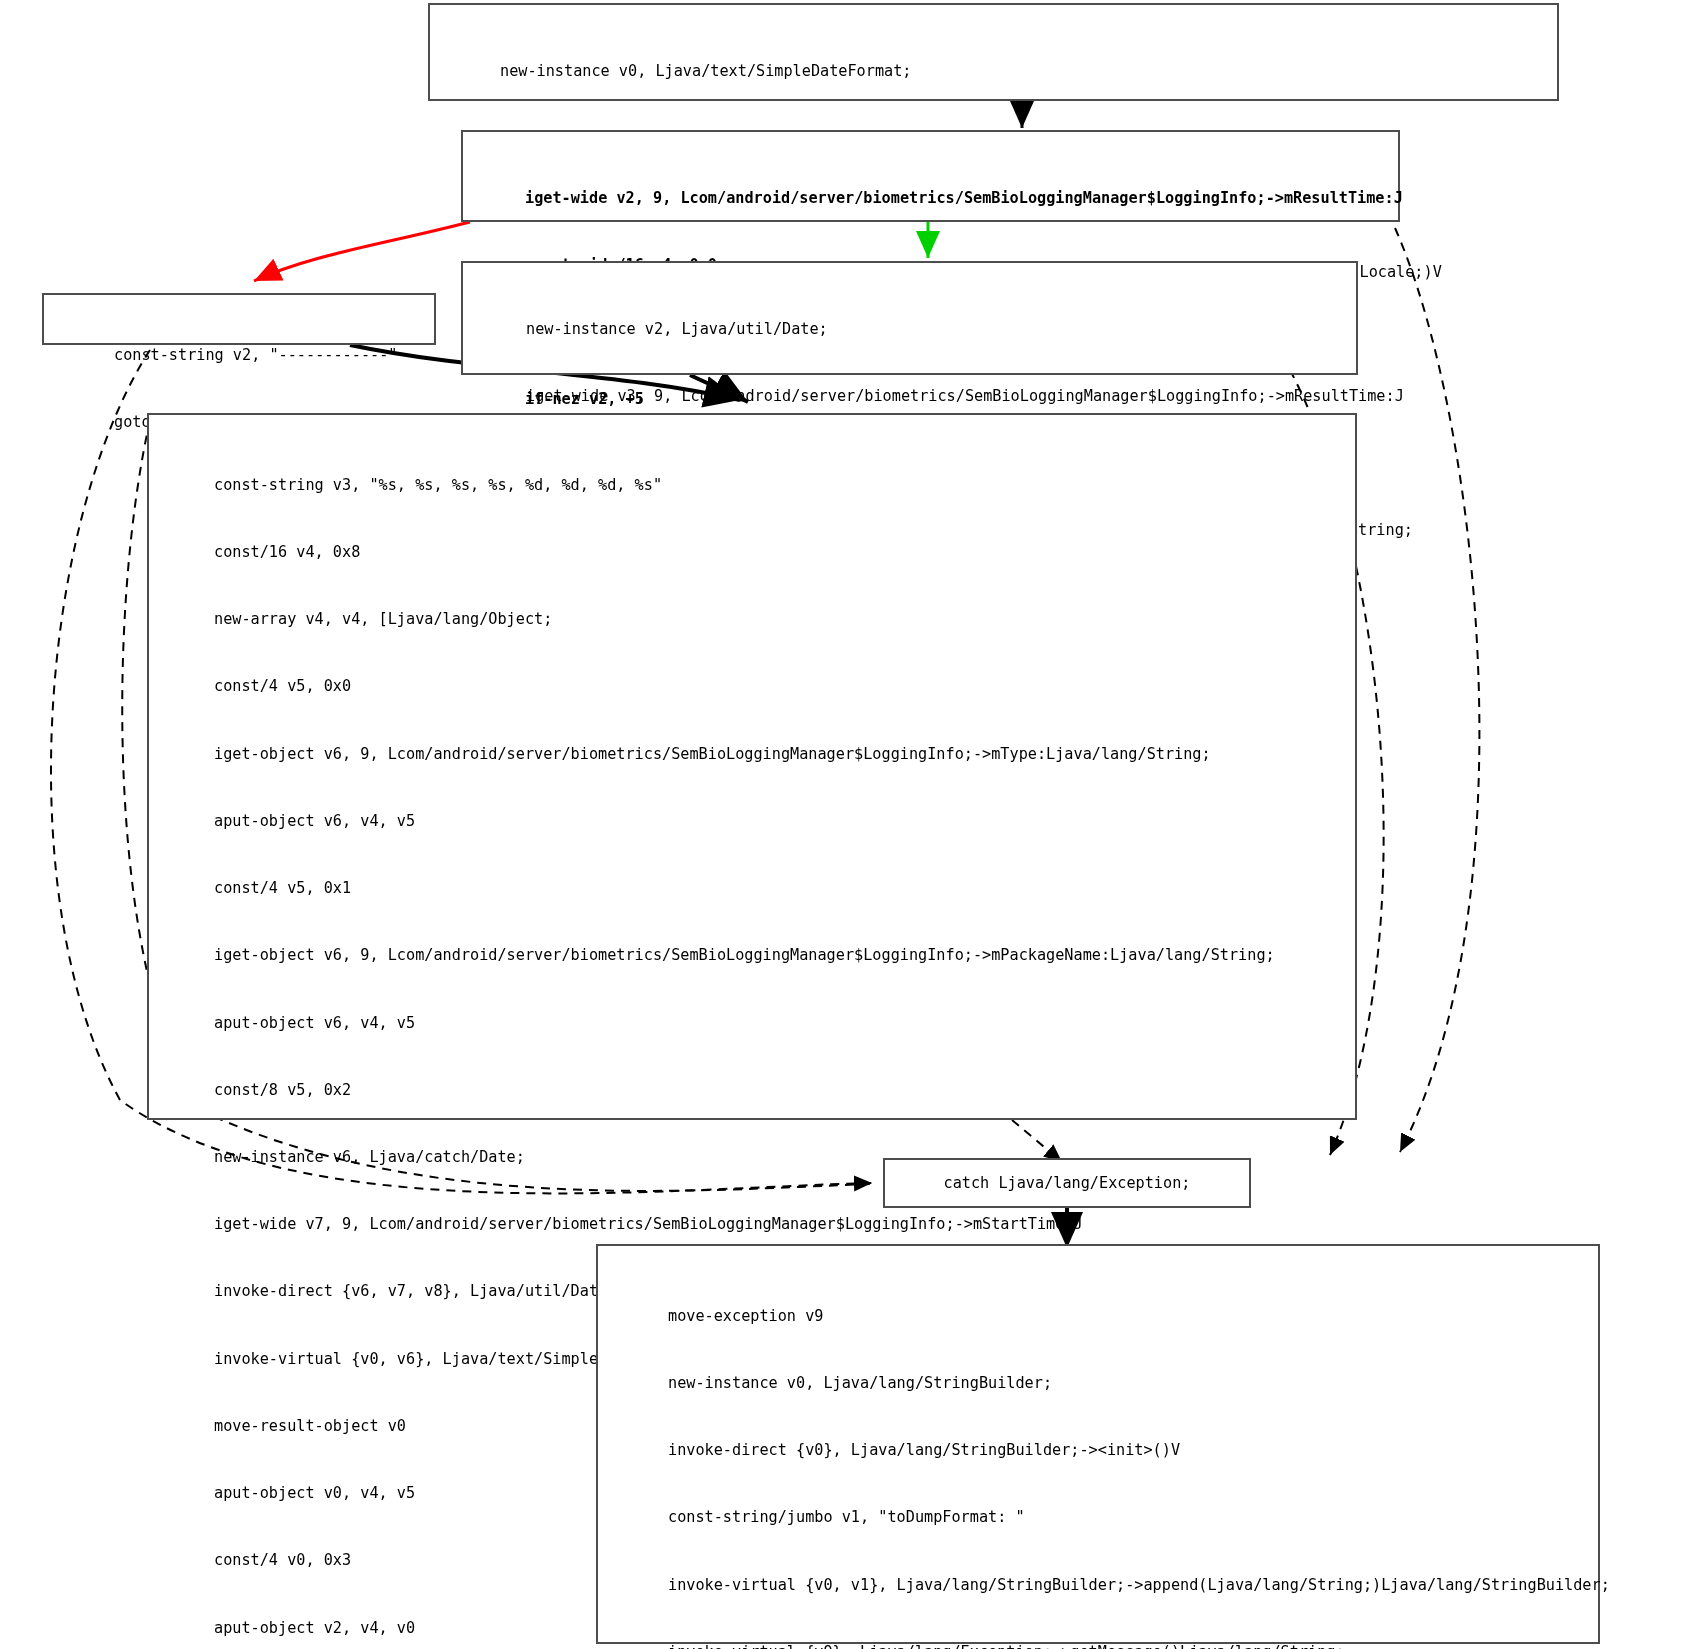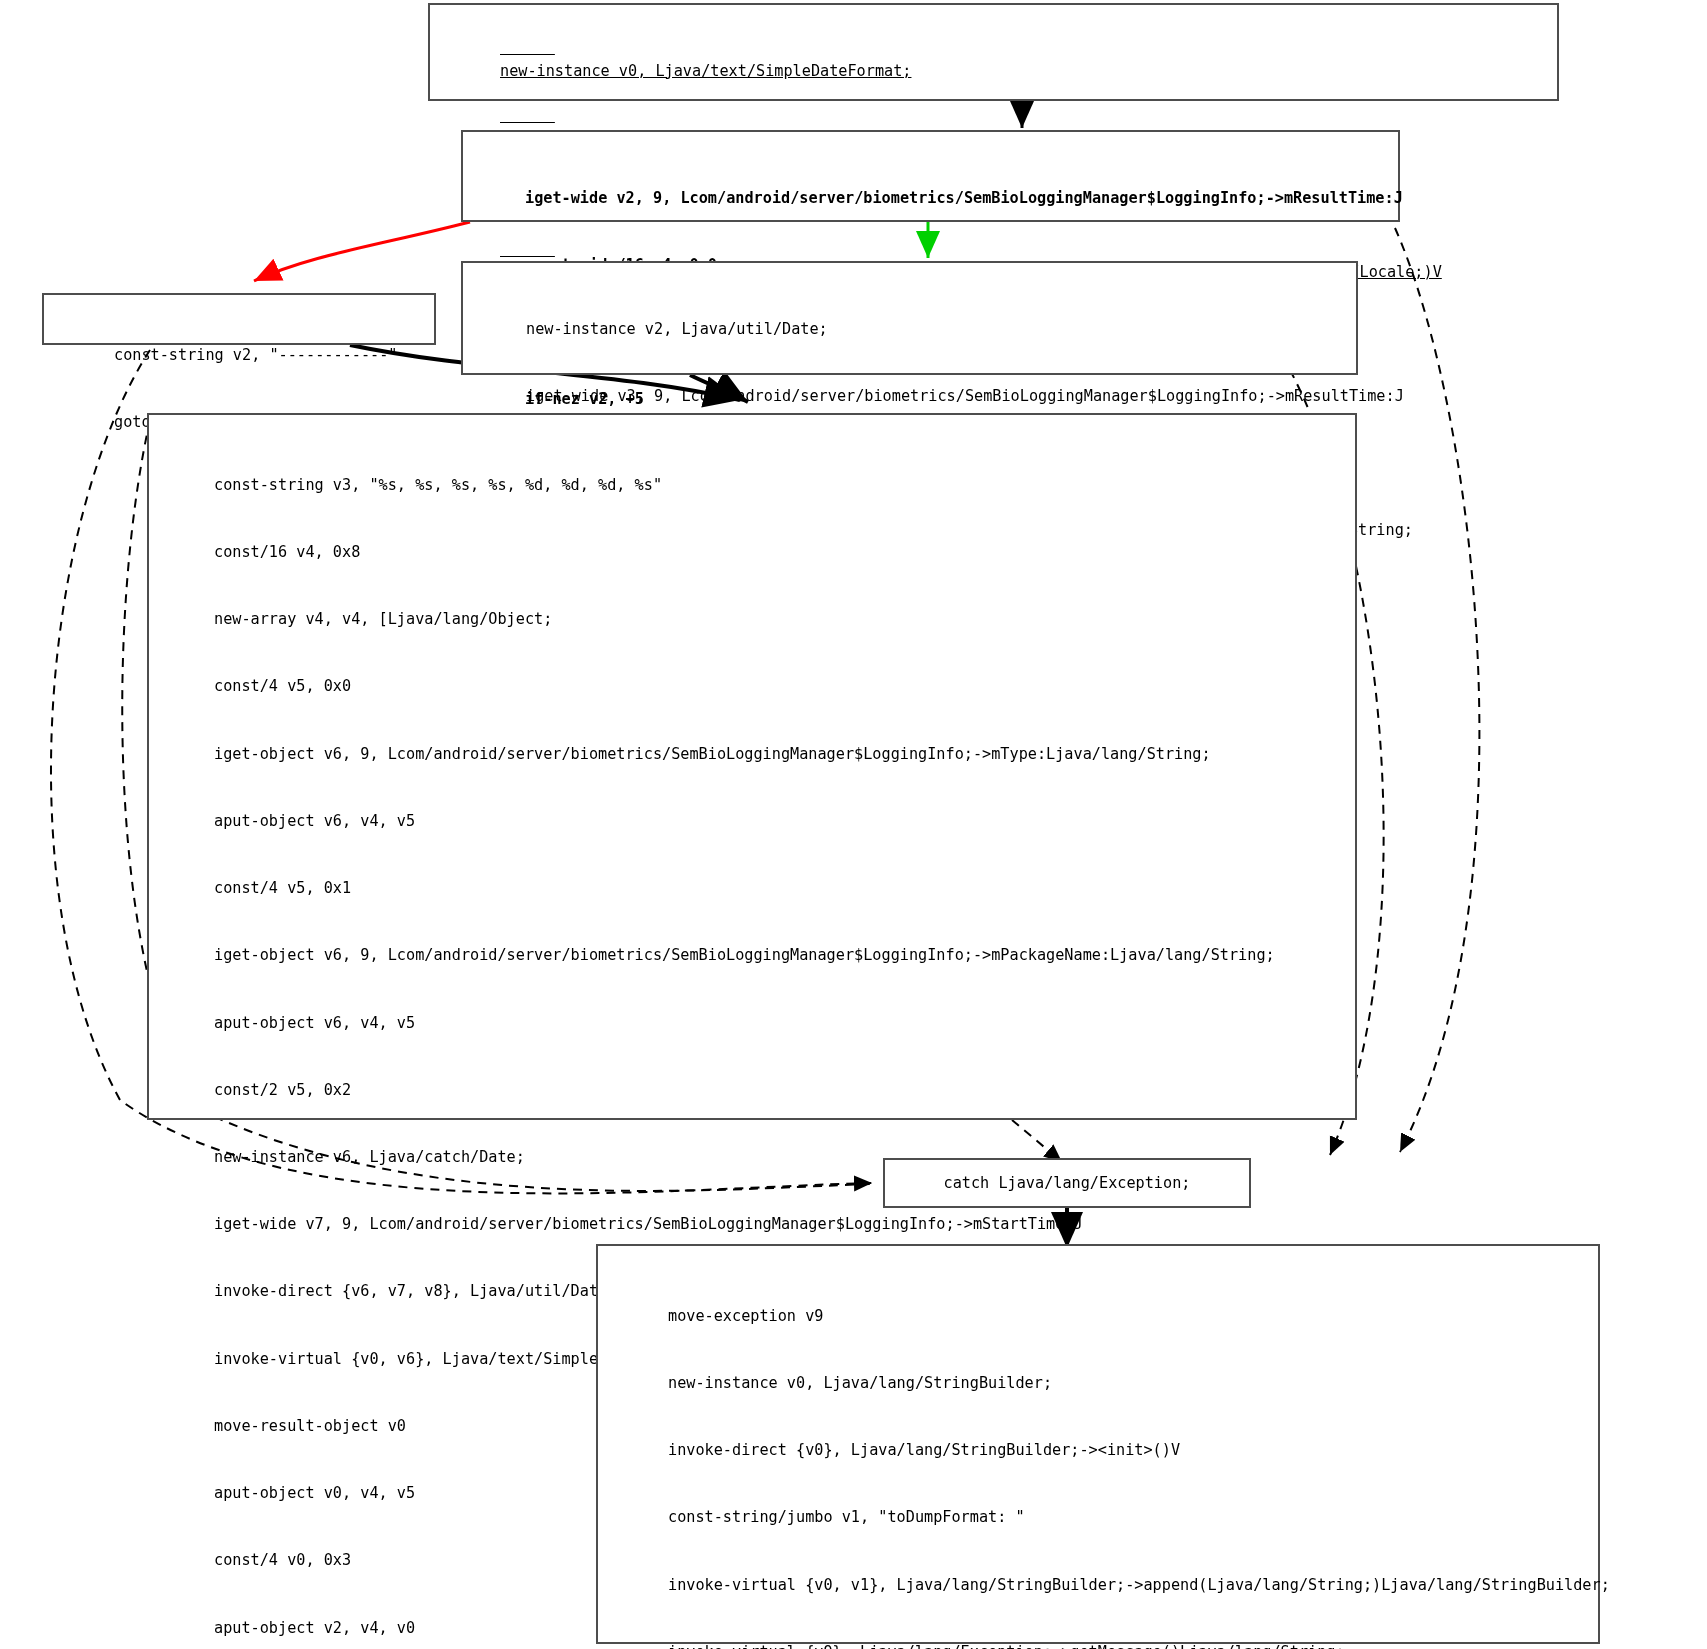--- a/index.html
+++ b/index.html
@@ -46,21 +46,21 @@
   .centered {
     display: flex;
     align-items: center;
     justify-content: center;
     height: 100%;
   }
   .centered .code {
     padding: 0;
     text-align: center;
   }
-  .pad-a { padding-left: 70px; text-decoration: underline; }
+  .pad-a { padding-left: 70px; }
   .pad-b { padding-left: 62px; }
   .pad-c { padding-left: 63px; }
 </style>
 </head>
 <body>
 
 <div id="canvas">
 
   <svg id="edges" viewBox="0 0 1707 1649" xmlns="http://www.w3.org/2000/svg">
     <defs>
@@ -162,21 +162,21 @@
     <div class="code" style="padding:14px 0 10px 65px;">
       <span class="ln">const-string v3, "%s, %s, %s, %s, %d, %d, %d, %s"</span>
       <span class="ln">const/16 v4, 0x8</span>
       <span class="ln">new-array v4, v4, [Ljava/lang/Object;</span>
       <span class="ln">const/4 v5, 0x0</span>
       <span class="ln">iget-object v6, 9, Lcom/android/server/biometrics/SemBioLoggingManager$LoggingInfo;-&gt;mType:Ljava/lang/String;</span>
       <span class="ln">aput-object v6, v4, v5</span>
       <span class="ln">const/4 v5, 0x1</span>
       <span class="ln">iget-object v6, 9, Lcom/android/server/biometrics/SemBioLoggingManager$LoggingInfo;-&gt;mPackageName:Ljava/lang/String;</span>
       <span class="ln">aput-object v6, v4, v5</span>
-      <span class="ln">const/2 v5, 0x2</span>
+      <span class="ln">const/8 v5, 0x2</span>
       <span class="ln">new-instance v6, Ljava/catch/Date;</span>
       <span class="ln">iget-wide v7, 9, Lcom/android/server/biometrics/SemBioLoggingManager$LoggingInfo;-&gt;mStartTime:J</span>
       <span class="ln">invoke-direct {v6, v7, v8}, Ljava/util/Date;-&gt;&lt;init&gt;(J)V</span>
       <span class="ln">invoke-virtual {v0, v6}, Ljava/text/SimpleDateFormat;-&gt;format(Ljava/util/Date;)Ljava/lang/String;</span>
       <span class="ln">move-result-object v0</span>
       <span class="ln">aput-object v0, v4, v5</span>
       <span class="ln">const/4 v0, 0x3</span>
       <span class="ln">aput-object v2, v4, v0</span>
       
       

